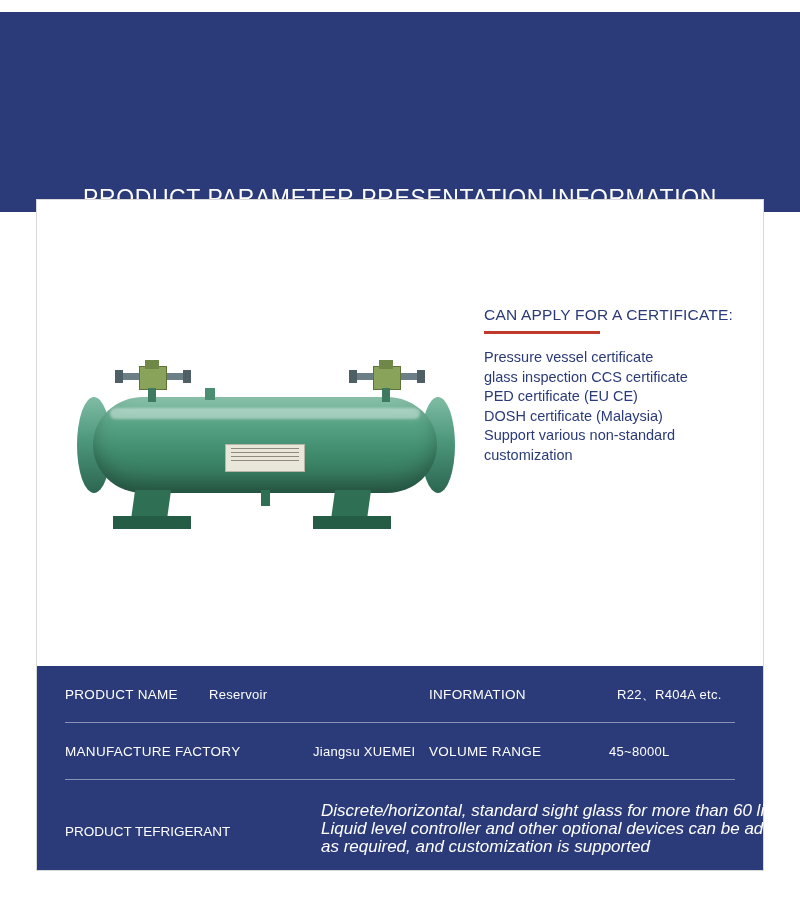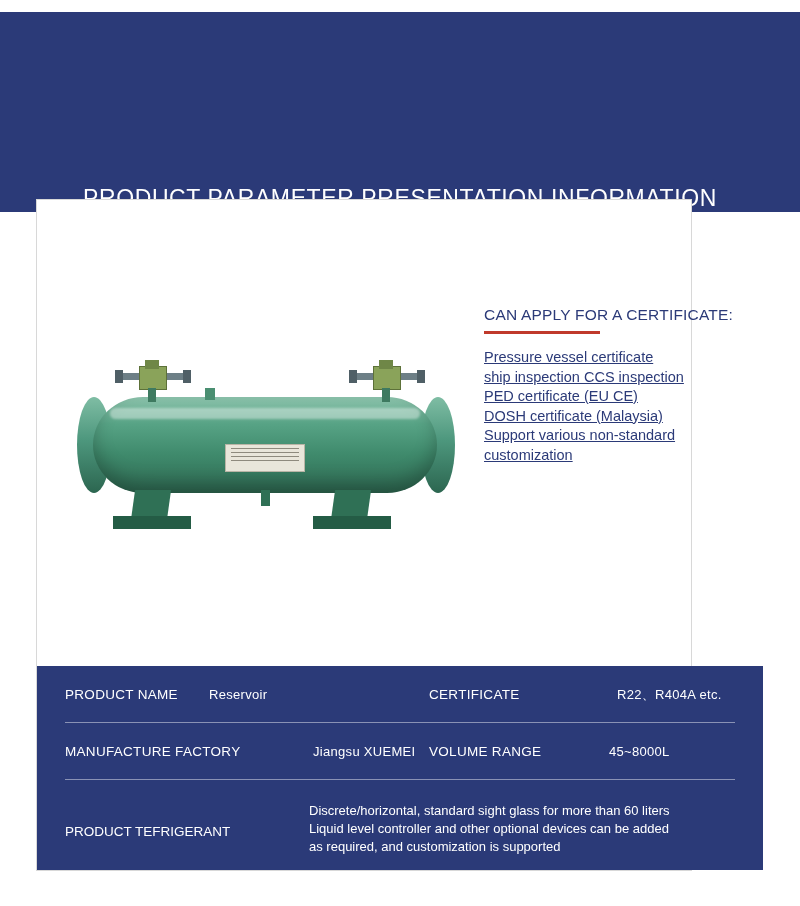--- a/index.html
+++ b/index.html
@@ -40,21 +40,21 @@
     font-weight: 400;
     text-align: center;
     white-space: nowrap;
   }
 
   
   .card {
     position: absolute;
     left: 36px;
     top: 199px;
-    width: 656px;
+    width: 728px;
     height: 672px;
     background: #ffffff;
     border: 1px solid #d8d8d8;
     box-sizing: border-box;
   }
 
   
   .image-area {
     position: absolute;
     left: 0;
@@ -228,21 +228,21 @@
     width: 116px;
     height: 3px;
     background: #c0392b;
   }
   .cert-list {
     margin-top: 14px;
     color: #2b3a78;
     font-size: 14.5px;
     line-height: 19.5px;
   }
-  .cert-list div { white-space: nowrap; text-decoration: underline; }
+  .cert-list div { white-space: nowrap; }
 
   
   .spec-table {
     position: absolute;
     left: 0;
     bottom: 0;
     width: 726px;
     height: 204px;
     background: #2b3a78;
     color: #ffffff;
@@ -286,25 +286,26 @@
   }
   .desc-label {
     position: absolute;
     left: 28px;
     top: 44px;
     font-size: 13.5px;
     white-space: nowrap;
   }
   .desc-text {
     position: absolute;
-    left: 272px;
+    left: 284px;
     top: 22px;
     width: 440px;
-    font-size: 13px;
+    font-size: 17px;
     line-height: 18px;
+    font-style: italic;
   }
   .desc-text div { white-space: nowrap; }
 </style>
 </head>
 <body>
 
 <div class="page">
 
   <div class="header">
     <div class="header-title">PRODUCT PARAMETER PRESENTATION INFORMATION</div>
@@ -361,34 +362,34 @@
         </div>
 
       </div>
     </div>
 
     <div class="cert-block">
       <div class="cert-title">CAN APPLY FOR A CERTIFICATE:</div>
       <div class="cert-rule"></div>
       <div class="cert-list">
         <div>Pressure vessel certificate</div>
-        <div>ship inspection CCS inspection</div>
+        <div>glass inspection CCS certificate</div>
         <div>PED certificate (EU CE)</div>
         <div>DOSH certificate (Malaysia)</div>
         <div>Support various non-standard</div>
         <div>customization</div>
       </div>
     </div>
 
     <div class="spec-table">
 
       <div class="spec-row divider">
         <div class="cell-label c1">PRODUCT NAME</div>
         <div class="cell-value c2">Reservoir</div>
-        <div class="cell-label c3">CERTIFICATE</div>
+        <div class="cell-label c3">INFORMATION</div>
         <div class="cell-value c4">R22、R404A etc.</div>
       </div>
 
       <div class="spec-row divider">
         <div class="cell-label c1">MANUFACTURE FACTORY</div>
         <div class="cell-value c2" style="left:276px;">Jiangsu XUEMEI</div>
         <div class="cell-label c3">VOLUME RANGE</div>
         <div class="cell-value c4-wide">45~8000L</div>
       </div>
 

